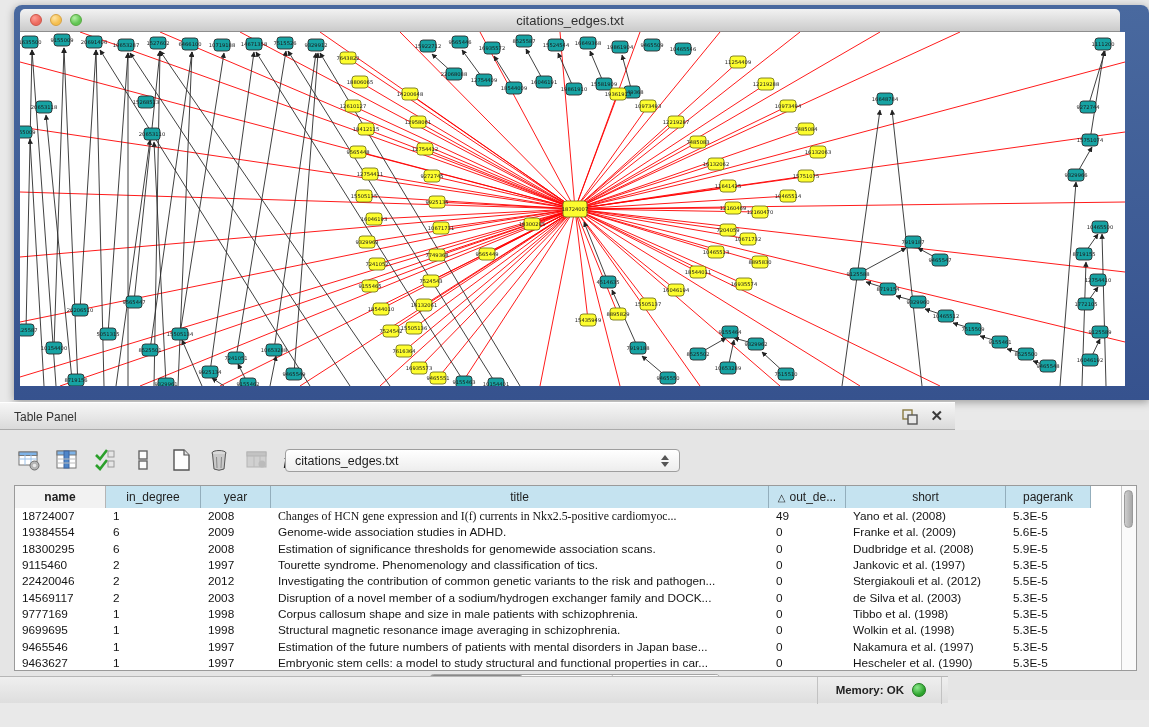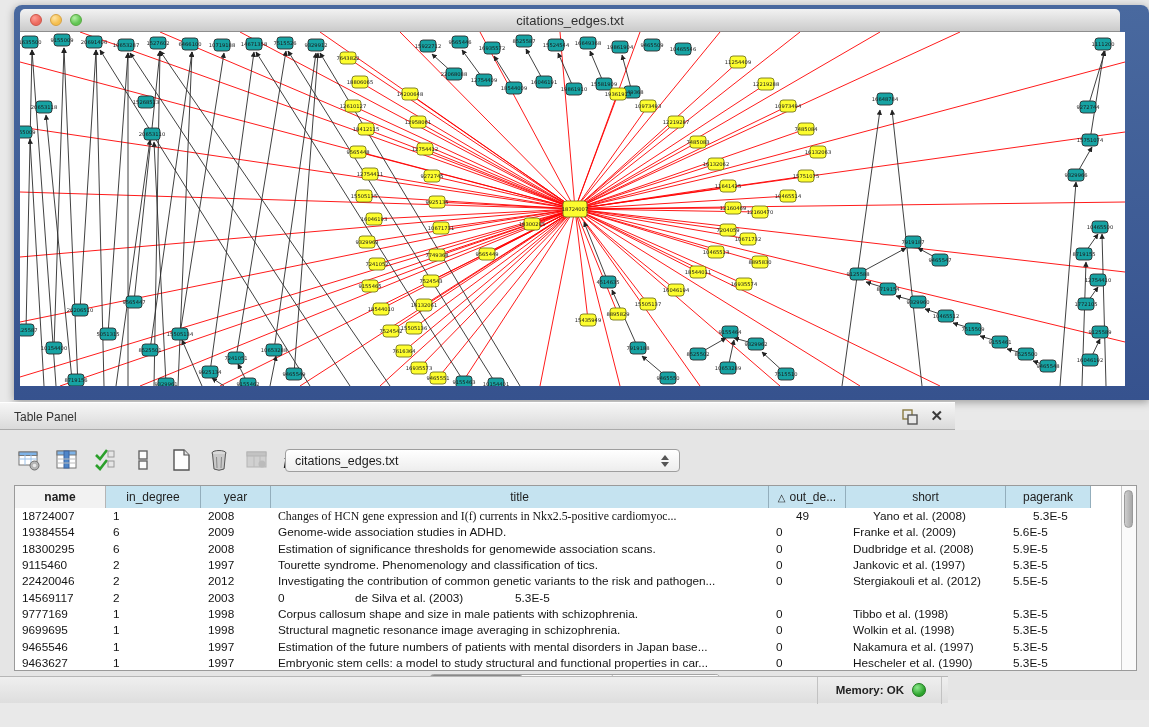--- a/index.html
+++ b/index.html
@@ -629,21 +629,21 @@
             <span>pagerank</span>
           </div>
           <div class="hdr-cell hdr-fill"></div>
         </div>
       <div class="rows" id="rows">
           <div class="t-row">
             <div class="t-cell" style="width: 91px;">18724007</div>
             <div class="t-cell" style="width: 95px;">1</div>
             <div class="t-cell" style="width: 70px;">2008</div>
             <div class="t-cell" style="width: 498px; font-family: Liberation Serif, serif;">Changes of HCN gene expression and I(f) currents in Nkx2.5-positive cardiomyoc...</div>
-            <div class="t-cell" style="width: 77px; margin-left: 20px;">49</div>
+            <div class="t-cell" style="width: 77px;">49</div>
             <div class="t-cell" style="width: 160px;">Yano et al. (2008)</div>
             <div class="t-cell" style="width: 85px;">5.3E-5</div>
           </div>
           <div class="t-row">
             <div class="t-cell" style="width: 91px;">19384554</div>
             <div class="t-cell" style="width: 95px;">6</div>
             <div class="t-cell" style="width: 70px;">2009</div>
             <div class="t-cell" style="width: 498px;">Genome-wide association studies in ADHD.</div>
             <div class="t-cell" style="width: 77px;">0</div>
             <div class="t-cell" style="width: 160px;">Franke et al. (2009)</div>
@@ -673,20 +673,21 @@
             <div class="t-cell" style="width: 70px;">2012</div>
             <div class="t-cell" style="width: 498px;">Investigating the contribution of common genetic variants to the risk and pathogen...</div>
             <div class="t-cell" style="width: 77px;">0</div>
             <div class="t-cell" style="width: 160px;">Stergiakouli et al. (2012)</div>
             <div class="t-cell" style="width: 85px;">5.5E-5</div>
           </div>
           <div class="t-row">
             <div class="t-cell" style="width: 91px;">14569117</div>
             <div class="t-cell" style="width: 95px;">2</div>
             <div class="t-cell" style="width: 70px;">2003</div>
+            <div class="t-cell" style="width: 498px;">Disruption of a novel member of a sodium/hydrogen exchanger family and DOCK...</div>
             <div class="t-cell" style="width: 77px;">0</div>
             <div class="t-cell" style="width: 160px;">de Silva et al. (2003)</div>
             <div class="t-cell" style="width: 85px;">5.3E-5</div>
           </div>
           <div class="t-row">
             <div class="t-cell" style="width: 91px;">9777169</div>
             <div class="t-cell" style="width: 95px;">1</div>
             <div class="t-cell" style="width: 70px;">1998</div>
             <div class="t-cell" style="width: 498px;">Corpus callosum shape and size in male patients with schizophrenia.</div>
             <div class="t-cell" style="width: 77px;">0</div>

